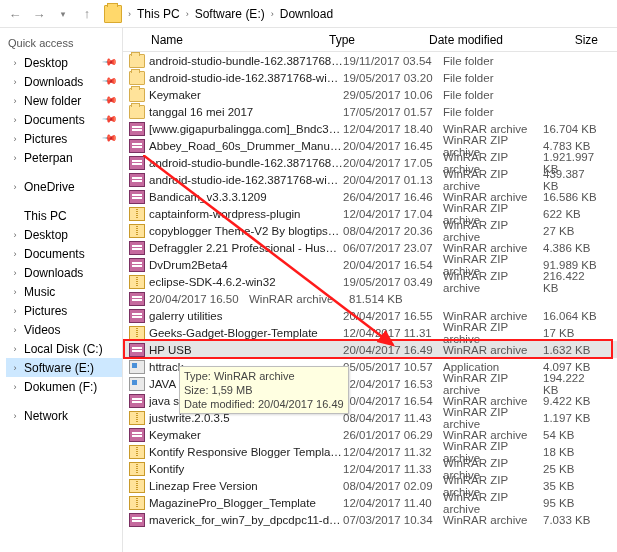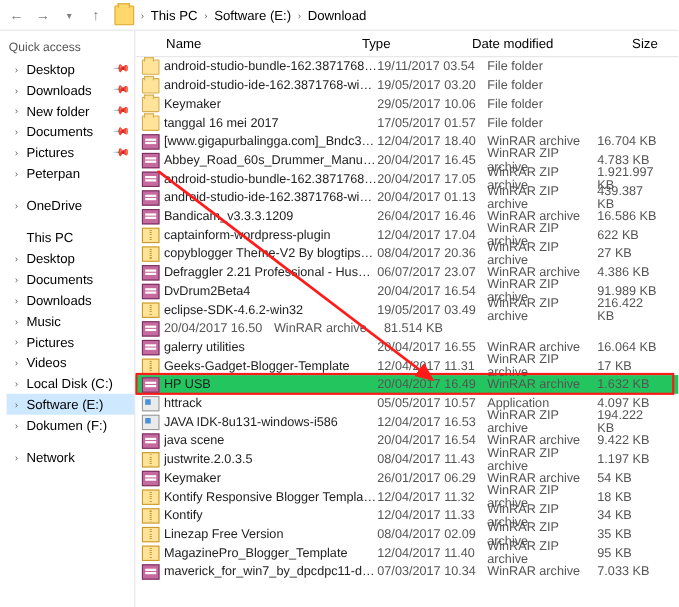--- a/index.html
+++ b/index.html
@@ -88,21 +88,21 @@
   .c-size{ flex:1; text-align:right; padding-right:18px;}
   #rows { }
   .row {
     display:flex;
     align-items:center;
     height:17px;
     font-size:11.5px;
     color:#222;
     padding-left:6px;
   }
-  .row.sel { background:#22c55e; }
+  .row.sel { background:#e5e5e5; }
   .row .ficon { width:16px; height:14px; margin-right:4px; flex-shrink:0; position:relative;}
   .ic-folder { background:#ffe39a; border:1px solid #d6ad4d; border-radius:1px;}
   .ic-folder::before{content:"";position:absolute;top:-3px;left:1px;width:7px;height:3px;background:#ffe39a;border:1px solid #d6ad4d;border-bottom:none;}
   .ic-rar { background:#c56a9e; border:1px solid #7a3061;}
   .ic-rar::after{content:"";position:absolute;left:2px;right:2px;top:3px;height:2px;background:#fff;box-shadow:0 3px 0 #fff;}
   .ic-zip { background:#ffe39a; border:1px solid #c99a2a;}
   .ic-zip::after{content:"";position:absolute;left:6px;top:1px;width:2px;bottom:1px;background:repeating-linear-gradient(#c99a2a 0,#c99a2a 1px,#ffe39a 1px,#ffe39a 2px);}
   .ic-app { background:#eaeaea; border:1px solid #9a9a9a;}
   .ic-app::after{content:"";position:absolute;left:2px;top:2px;width:5px;height:5px;background:#4a90d9;}
   .r-name{ width:194px; white-space:nowrap; overflow:hidden; text-overflow:ellipsis;}
@@ -413,21 +413,21 @@
           <div class="r-name">Kontify Responsive Blogger Template Fre…</div>
           <div class="r-date">12/04/2017 11.32</div>
           <div class="r-type">WinRAR ZIP archive</div>
           <div class="r-size">18 KB</div>
         </div>
         <div class="row">
           <div class="ficon ic-zip"></div>
           <div class="r-name">Kontify</div>
           <div class="r-date">12/04/2017 11.33</div>
           <div class="r-type">WinRAR ZIP archive</div>
-          <div class="r-size">34 KB</div>
+          <div class="r-size">25 KB</div>
         </div>
         <div class="row">
           <div class="ficon ic-zip"></div>
           <div class="r-name">Linezap Free Version</div>
           <div class="r-date">08/04/2017 02.09</div>
           <div class="r-type">WinRAR ZIP archive</div>
           <div class="r-size">35 KB</div>
         </div>
         <div class="row">
           <div class="ficon ic-zip"></div>
@@ -447,14 +447,19 @@
 
     <div class="highlight-box" style="left:0px; top:311px; width:490px; height:20px;"></div>
     <svg class="arrow-svg" style="left:20px; top:127px;" width="260" height="200">
       <defs>
           <marker id="ah" markerWidth="8" markerHeight="8" refX="6" refY="3" orient="auto">
             <path d="M0,0 L7,3 L0,6 Z" fill="#ff1a1a"></path>
           </marker>
         </defs>
       <line x1="0" y1="0" x2="250" y2="190" stroke="#ff1a1a" stroke-width="2.5" marker-end="url(#ah)"></line>
     </svg>
+    <div class="tooltip" style="left:56px; top:338px;">
+      <div>Type: WinRAR archive</div>
+      <div>Size: 1,59 MB</div>
+      <div>Date modified: 20/04/2017 16.49</div>
+    </div>
   </div>
 </div>
 
 </body></html>

